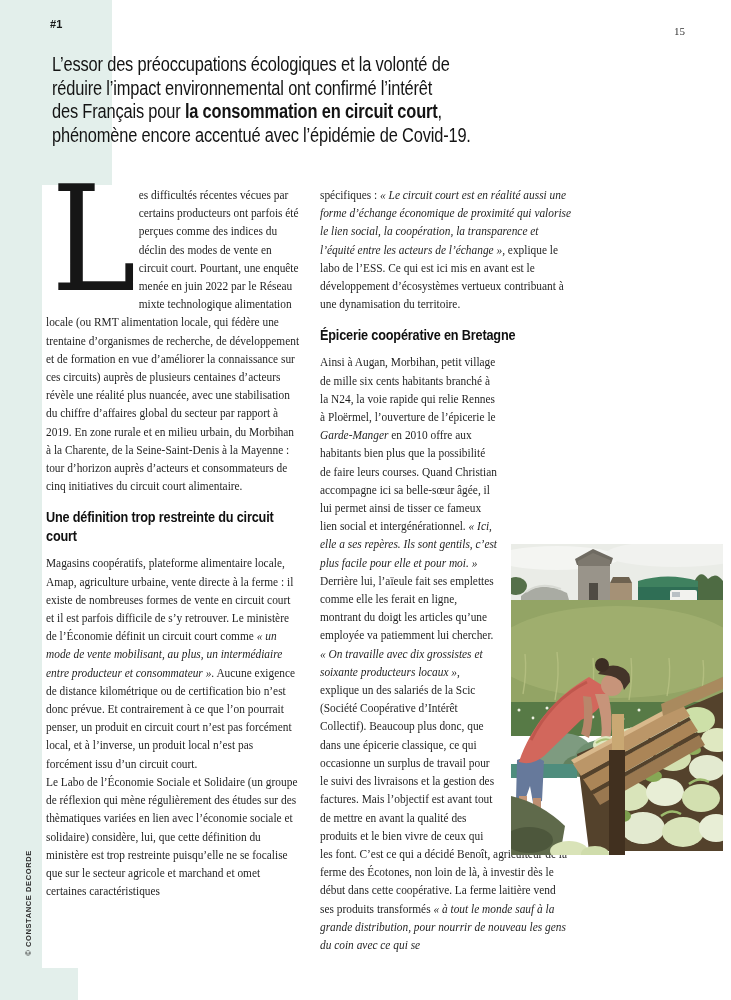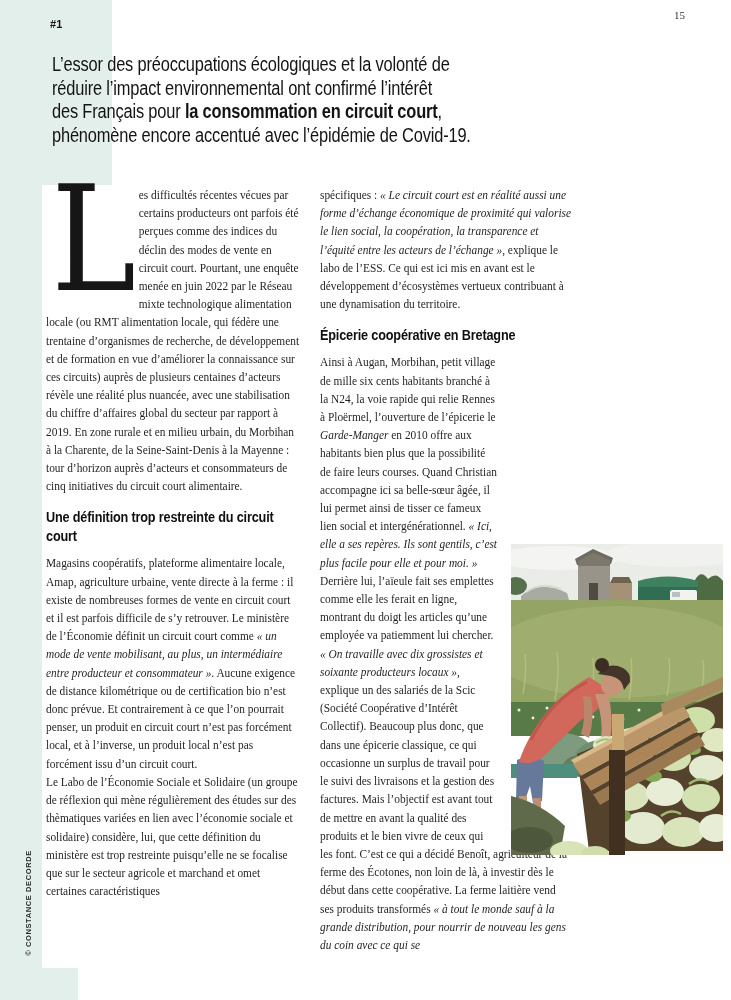--- a/index.html
+++ b/index.html
@@ -5,21 +5,21 @@
   html,body{margin:0;padding:0;background:#ffffff;}
   .page{position:relative;width:731px;height:1000px;background:#ffffff;overflow:hidden;
         font-family:"Liberation Serif",serif;color:#1c1c1c;}
   .mint{position:absolute;background:#e3efeb;}
   .mint-a{left:0;top:0;width:112px;height:185px;}
   .mint-b{left:0;top:0;width:42px;height:1000px;}
   .mint-c{left:0;top:968px;width:78px;height:32px;}
 
   .issue-tag{position:absolute;left:50px;top:17px;font:700 11px/14px "Liberation Sans",sans-serif;
              color:#161616;letter-spacing:.2px;}
-  .page-number{position:absolute;left:674px;top:8px;font:400 11px/14px "Liberation Serif",serif;color:#333;}
+  .page-number{position:absolute;left:674px;top:24px;font:400 11px/14px "Liberation Serif",serif;color:#333;}
 
   .lede{position:absolute;left:52px;top:53px;font:400 20px/23.5px "Liberation Sans",sans-serif;
         color:#141414;white-space:nowrap;transform:scaleX(.82);transform-origin:0 0;letter-spacing:-.2px;}
   .lede span[data-b]{font-weight:700;}
 
   .col{position:absolute;top:186px;transform:scaleX(.875);transform-origin:0 0;
        font:400 13px/18.2px "Liberation Serif",serif;color:#1f1f1f;text-align:left;}
   .col1{left:46px;width:292px;}
   .col2{left:320px;width:288px;}
   .body-p{margin:0;}

